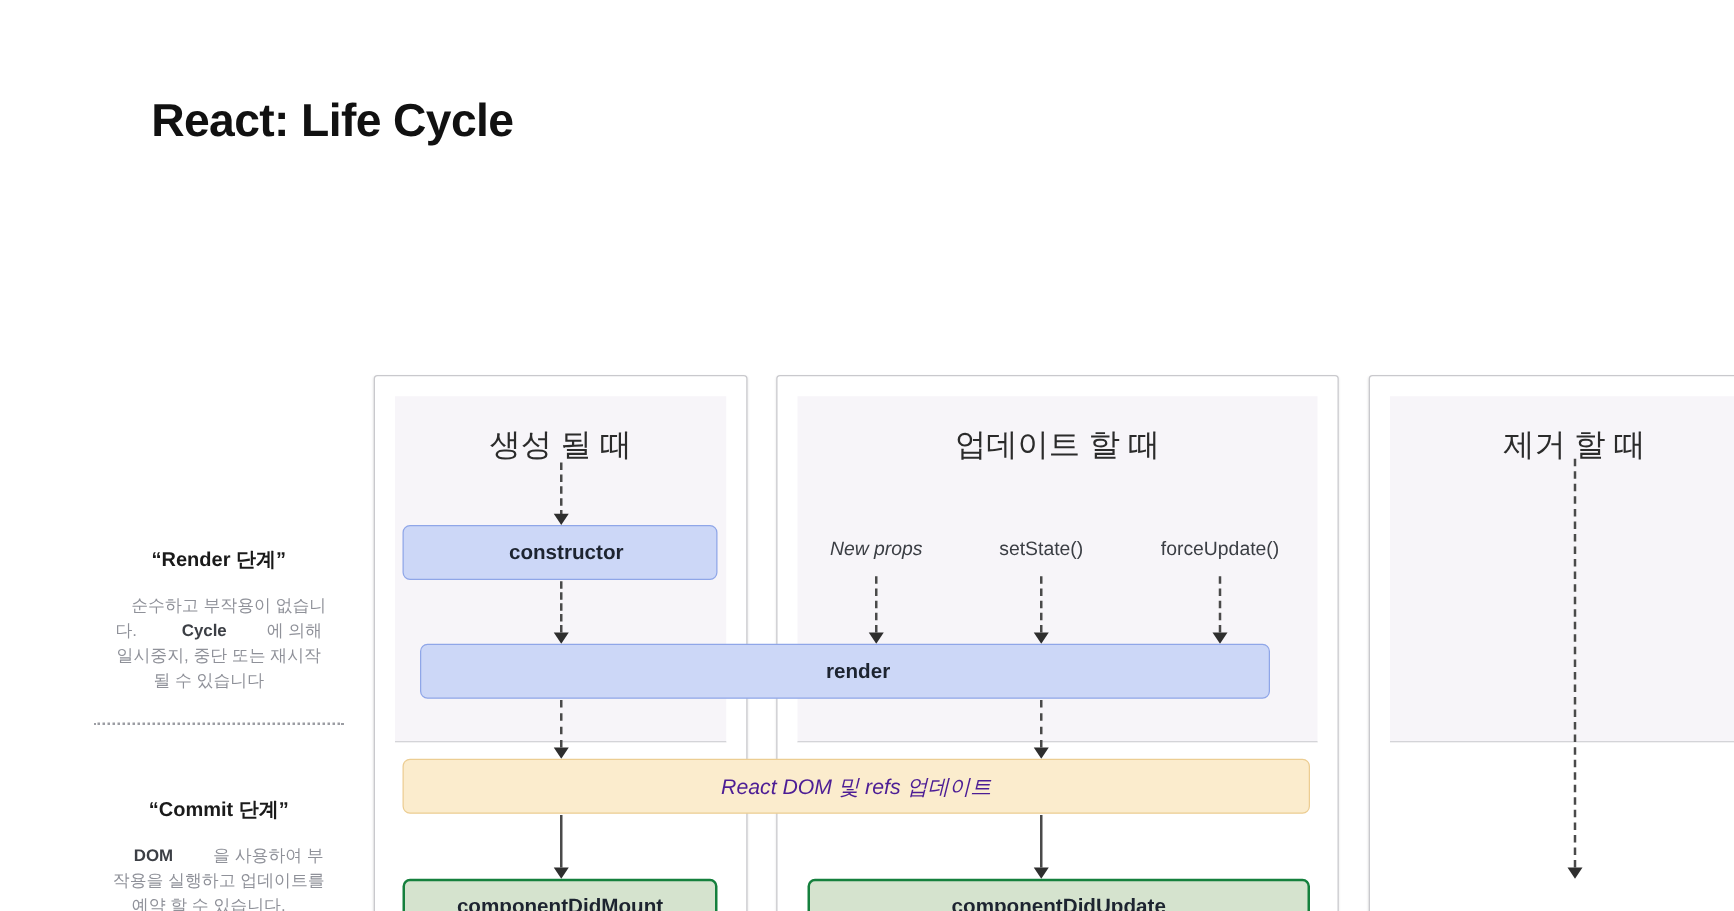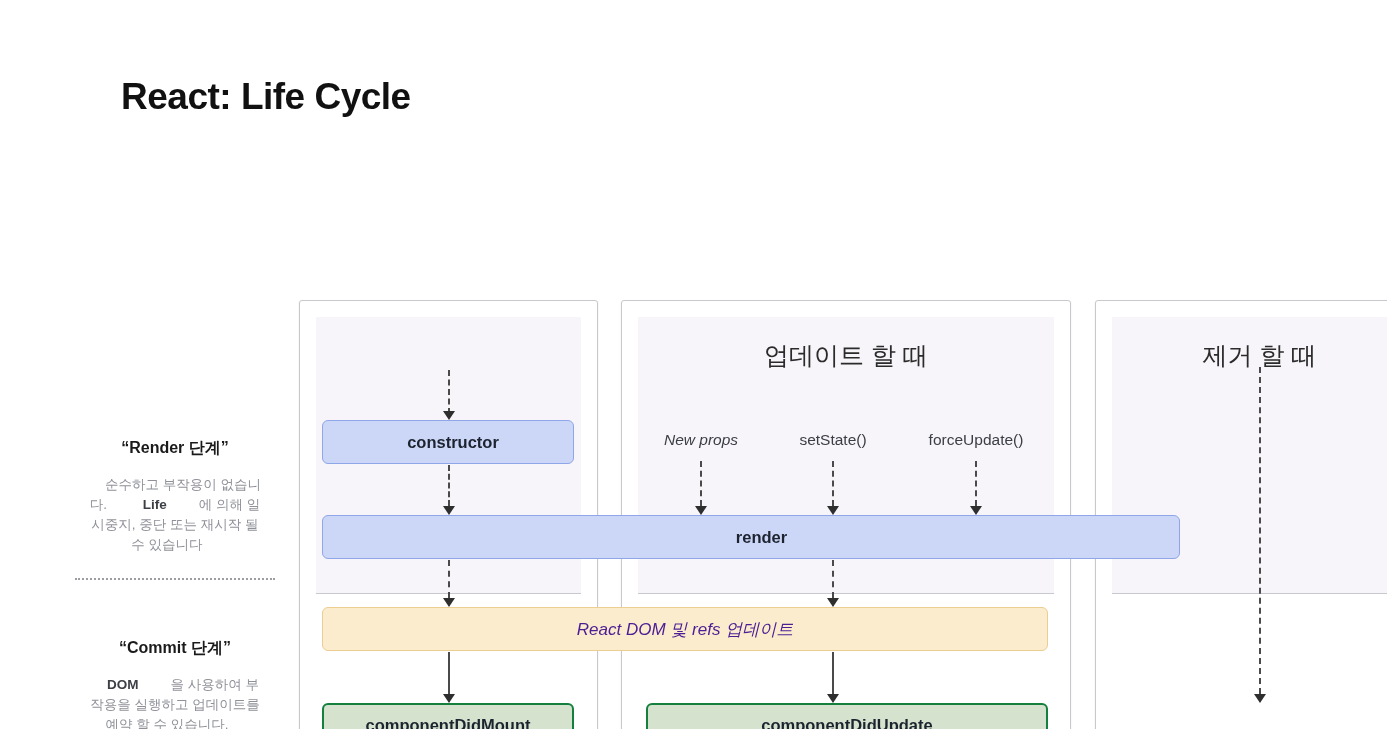--- a/index.html
+++ b/index.html
@@ -134,21 +134,21 @@
   .fbox.cream {
     background: #fbeccd;
     border: 1px solid #eccd92;
     color: #4c1d95;
     font-weight: normal;
     font-style: italic;
     font-size: 17px;
   }
 
   #box-constructor        { left: 258px; top: 356px; width: 252px; height: 44px; padding-left: 10px; }
-  #box-render             { left: 258px; top: 451px; width: 858px; height: 44px; padding-left: 21px; }
+  #box-render             { left: 272px; top: 451px; width: 680px; height: 44px; padding-left: 21px; }
   #box-dom-update         { left: 258px; top: 543px; width: 726px; height: 44px; }
   #box-did-mount          { left: 258px; top: 639px; width: 252px; height: 44px; }
   #box-did-update         { left: 582px; top: 639px; width: 402px; height: 44px; }
   #box-will-unmount       { left: 1052px; top: 639px; width: 288px; height: 44px; }
 
   
   .trigger-label {
     position: absolute;
     top: 367px;
     font-size: 15.5px;
@@ -190,33 +190,34 @@
 </style>
 </head>
 <body>
 
 <div id="root">
 
   <div id="page-title">React: Life Cycle</div>
 
   <div class="phase-legend" id="legend-render">
     <div class="phase-title">“Render 단계”</div>
-    <div class="phase-desc"><span>순수하고 부작용이 없습니다. </span><b>Life</b><span>에 의해 일시중지, 중단 또는 재시작 될 수 있습니다</span></div>
+    <div class="phase-desc"><span>순수하고 부작용이 없습니다. </span><b>Cycle</b><span>에 의해 일시중지, 중단 또는 재시작 될 수 있습니다</span></div>
   </div>
 
   <div id="legend-divider"></div>
 
   <div class="phase-legend" id="legend-commit">
     <div class="phase-title">“Commit 단계”</div>
     <div class="phase-desc"><b>DOM</b><span>을 사용하여 부작용을 실행하고 업데이트를 예약 할 수 있습니다.</span></div>
   </div>
 
   <div class="panel" id="panel-mounting">
     <div class="render-zone"></div>
     <div class="commit-zone"></div>
+    <div class="panel-header">생성 될 때</div>
   </div>
 
   <div class="panel" id="panel-updating">
     <div class="render-zone"></div>
     <div class="commit-zone"></div>
     <div class="panel-header">업데이트 할 때</div>
   </div>
 
   <div class="panel" id="panel-unmounting">
     <div class="render-zone"></div>

